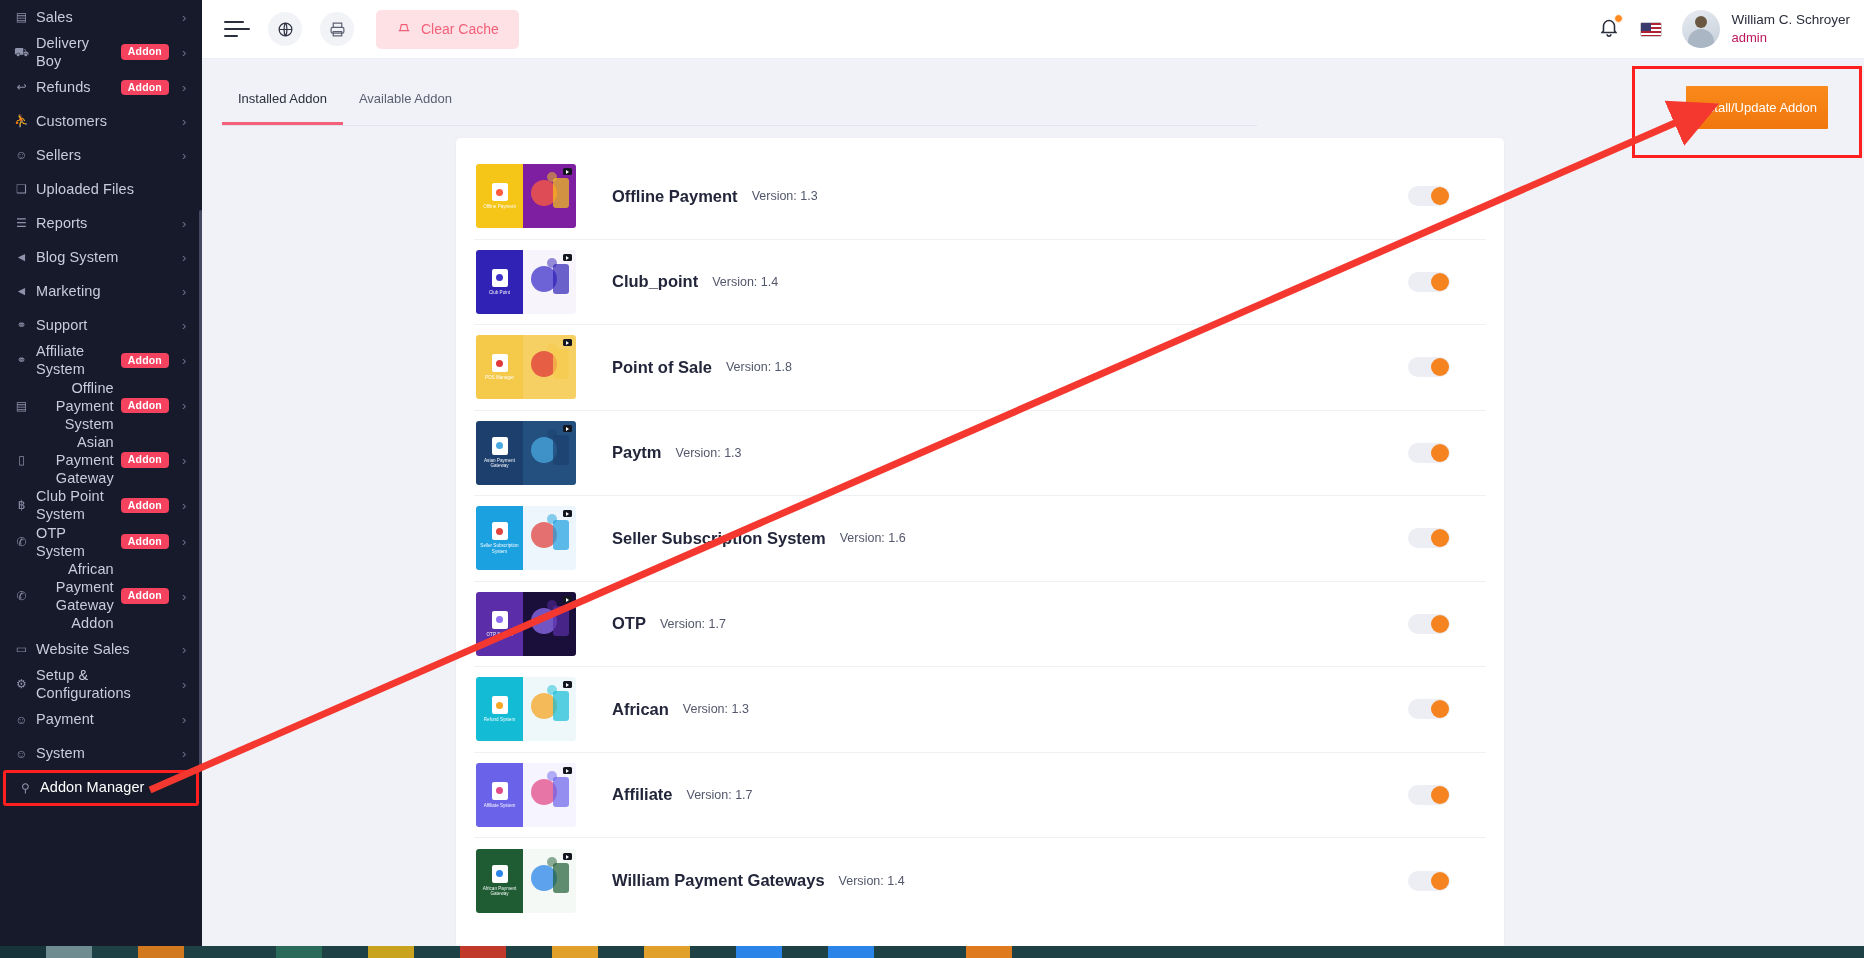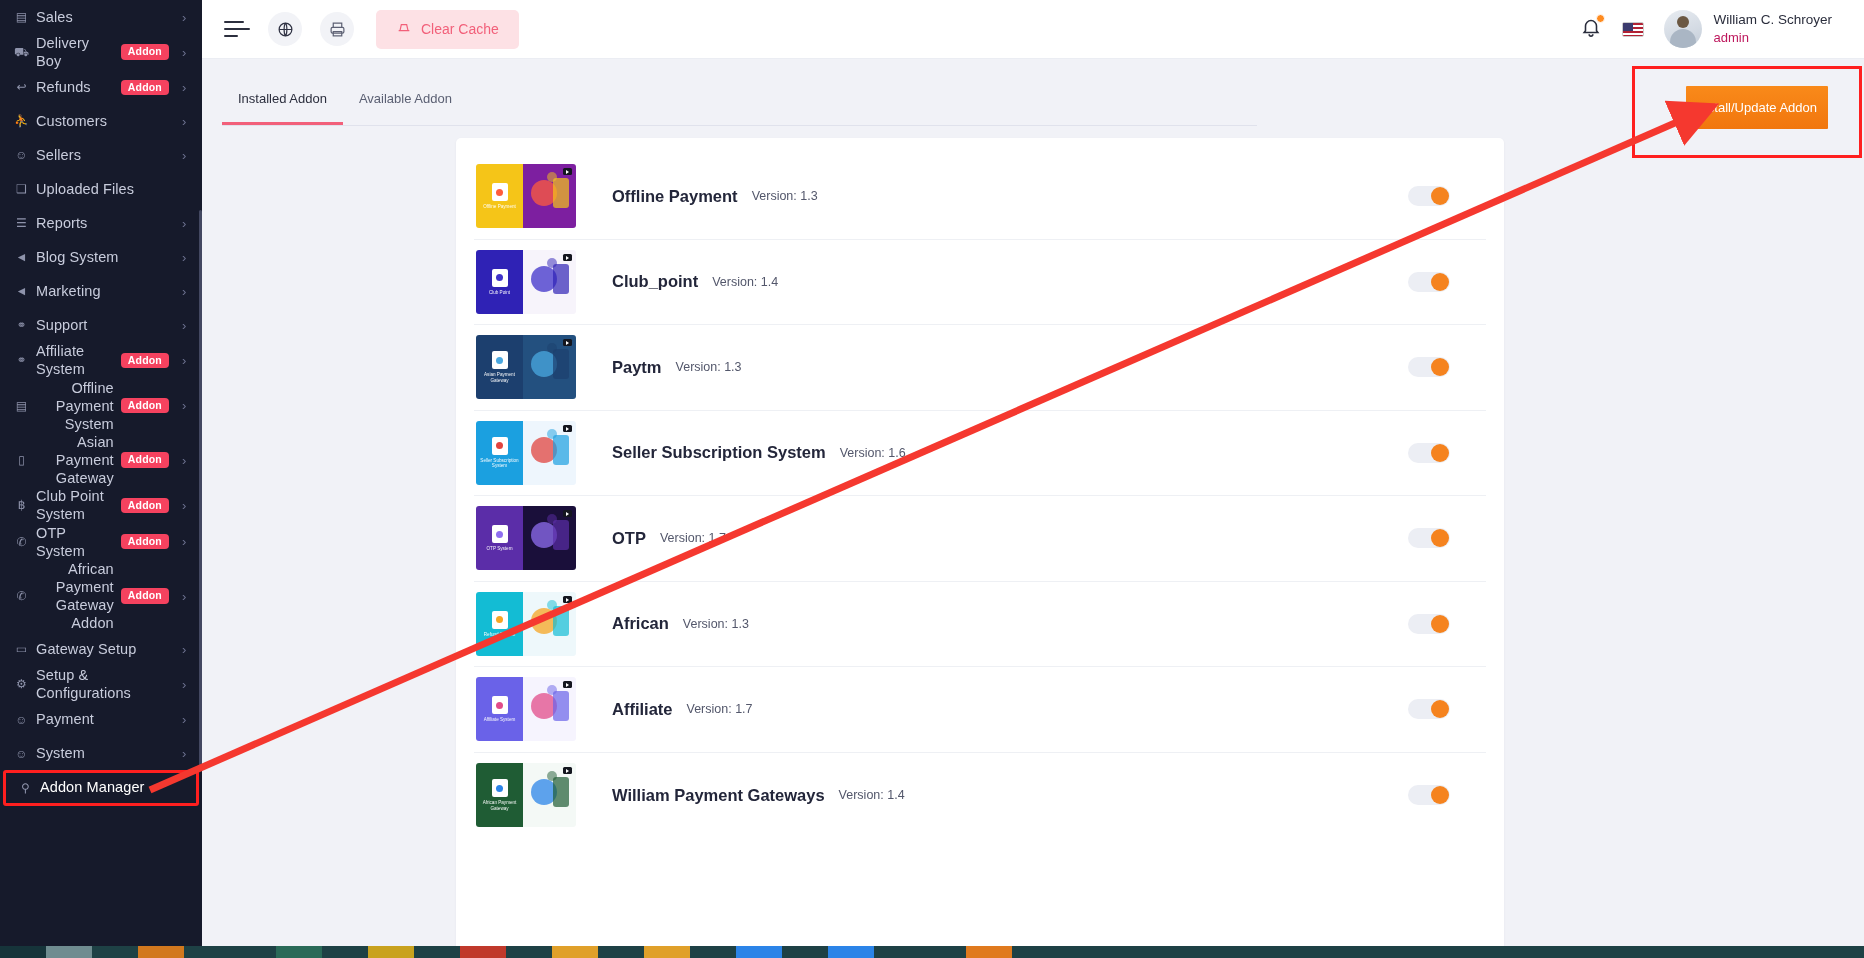--- a/index.html
+++ b/index.html
@@ -109,21 +109,21 @@
     border-radius: 5px;
     padding: 10px 20px;
     display: flex; align-items: center; gap: 9px;
     cursor: pointer;
     font-family: "Liberation Sans", sans-serif;
   }
 
   .tb-right {
     margin-left: auto;
     display: flex; align-items: center;
-    padding-right: 32px;
+    padding-right: 14px;
     gap: 20px;
   }
   .bell-wrap { position: relative; cursor: pointer; }
   .bell-dot {
     position: absolute; right: -3px; top: -2px;
     width: 9px; height: 9px; border-radius: 50%;
     background: #ff8b1f; border: 1.5px solid #fff;
   }
   .flag {
     width: 22px; height: 15px;
@@ -370,21 +370,21 @@
         <span class="chev">›</span>
       </div>
       <div class="nav-item two-line">
         <span class="ico">✆</span>
         <span class="lbl">African Payment Gateway Addon</span>
         <span class="badge-addon">Addon</span>
         <span class="chev">›</span>
       </div>
       <div class="nav-item">
         <span class="ico">▭</span>
-        <span class="lbl">Gateway Setup</span>
+        <span class="lbl">Website Sales</span>
         <span class="chev">›</span>
       </div>
       <div class="nav-item">
         <span class="ico">⚙</span>
         <span class="lbl">Setup &amp; Configurations</span>
         <span class="chev">›</span>
       </div>
       <div class="nav-item">
         <span class="ico">☺</span>
         <span class="lbl">Payment</span>
@@ -509,20 +509,41 @@
           <span class="play"></span>
         </div>
         <span class="addon-name">Club_point</span>
         <span class="addon-version">Version: 1.4</span>
         <div class="toggle">
           <span class="knob"></span>
         </div>
       </div>
       <div class="addon-row">
         <div class="thumb">
+          <div class="left" style="background:#f5ca4a">
+            <div class="chip">
+              <b style="background:#e03a3a"></b>
+            </div>
+            <div style="font-size:4.6px;opacity:.95;line-height:1.2;max-width:42px">POS Manager</div>
+          </div>
+          <div class="right" style="background:#f7d064">
+            <span class="blob" style="width:26px;height:26px;left:8px;top:16px;background:#e03a3a;opacity:.75"></span>
+            <span class="blob" style="width:16px;height:30px;right:7px;top:14px;border-radius:3px;background:#f5ca4a;opacity:.7"></span>
+            <span class="blob" style="width:10px;height:10px;left:24px;top:8px;background:#f5ca4a;opacity:.5"></span>
+          </div>
+          <span class="play"></span>
+        </div>
+        <span class="addon-name">Point of Sale</span>
+        <span class="addon-version">Version: 1.8</span>
+        <div class="toggle">
+          <span class="knob"></span>
+        </div>
+      </div>
+      <div class="addon-row">
+        <div class="thumb">
           <div class="left" style="background:#1c3f6e">
             <div class="chip">
               <b style="background:#4aa8e0"></b>
             </div>
             <div style="font-size:4.6px;opacity:.95;line-height:1.2;max-width:42px">Asian Payment Gateway</div>
           </div>
           <div class="right" style="background:#23507f">
             <span class="blob" style="width:26px;height:26px;left:8px;top:16px;background:#4aa8e0;opacity:.75"></span>
             <span class="blob" style="width:16px;height:30px;right:7px;top:14px;border-radius:3px;background:#1c3f6e;opacity:.7"></span>
             <span class="blob" style="width:10px;height:10px;left:24px;top:8px;background:#1c3f6e;opacity:.5"></span>

